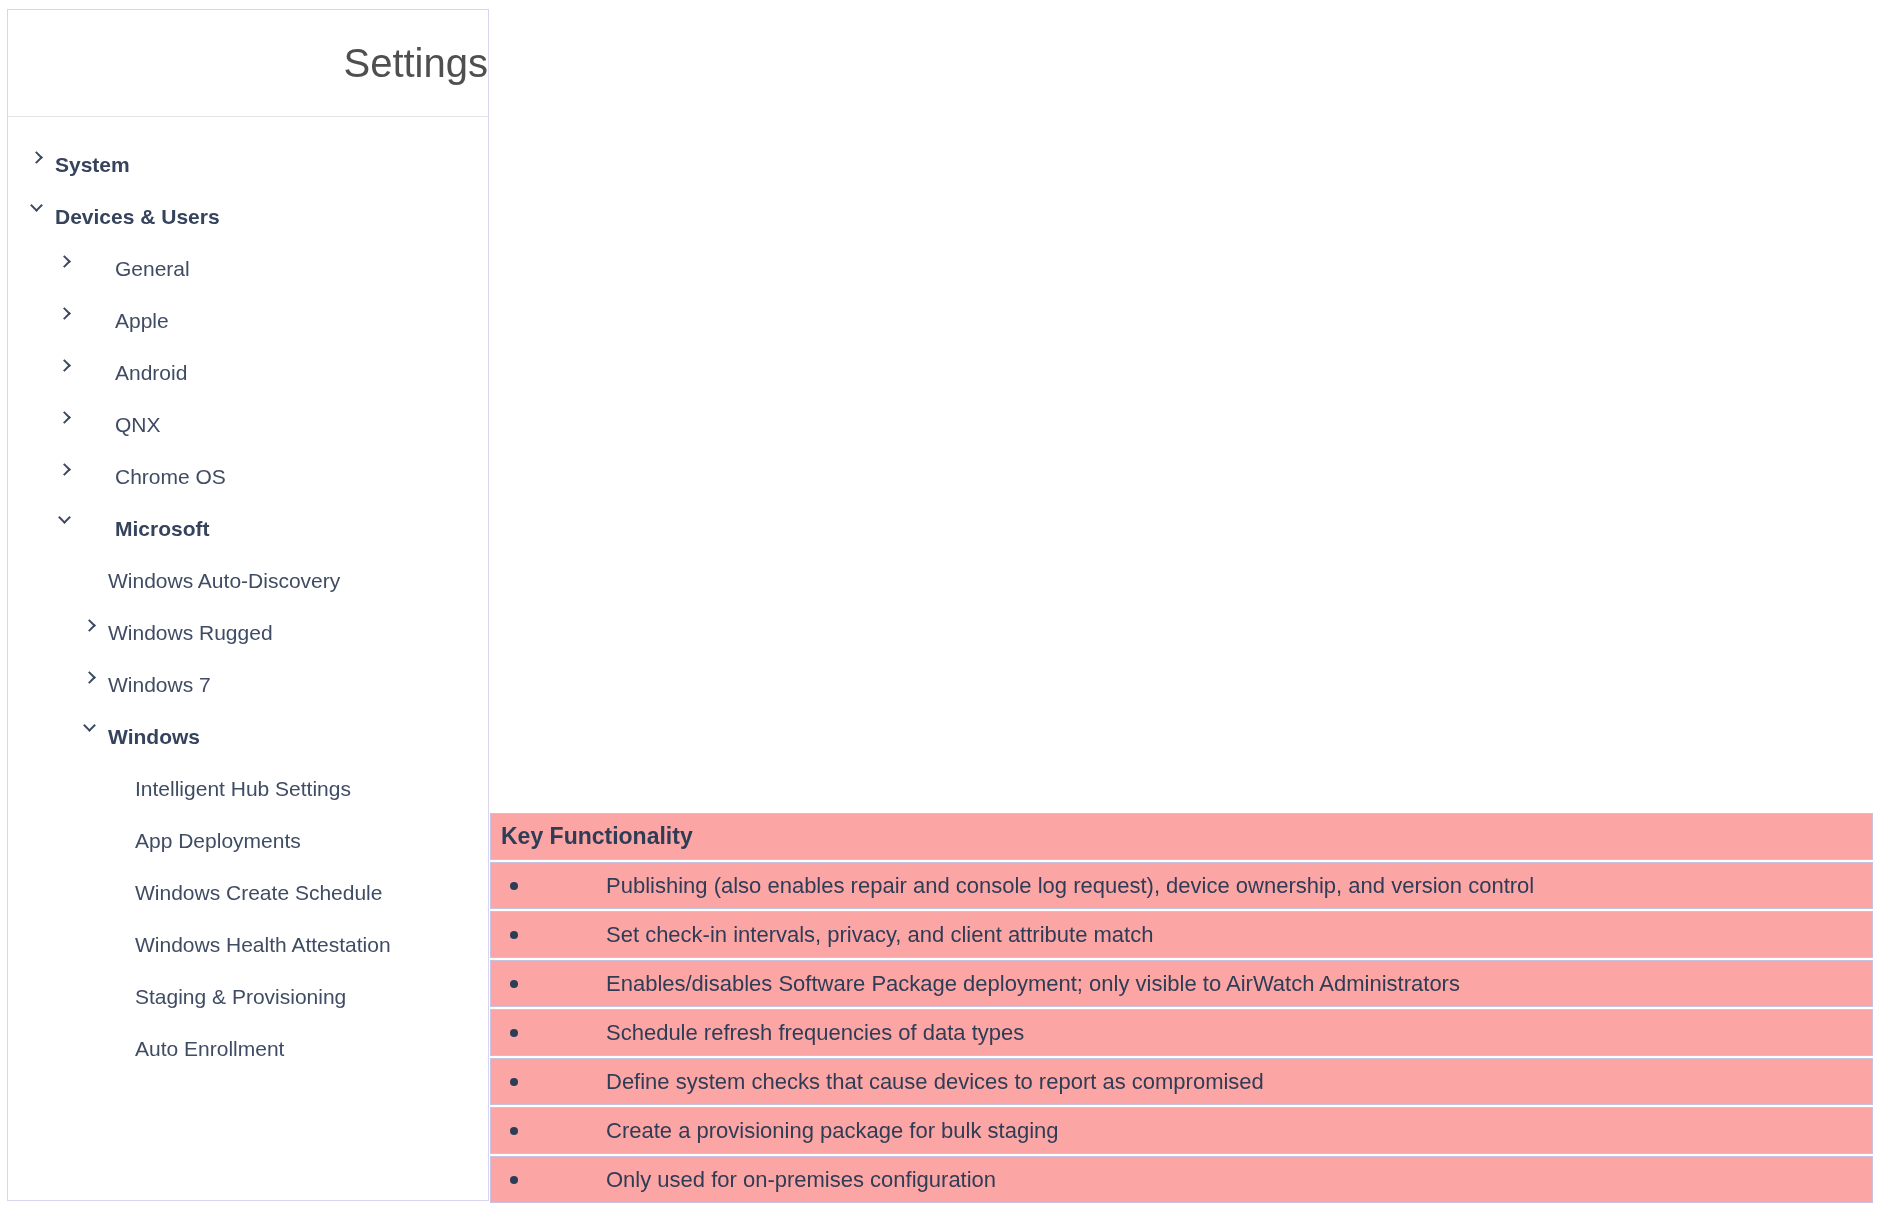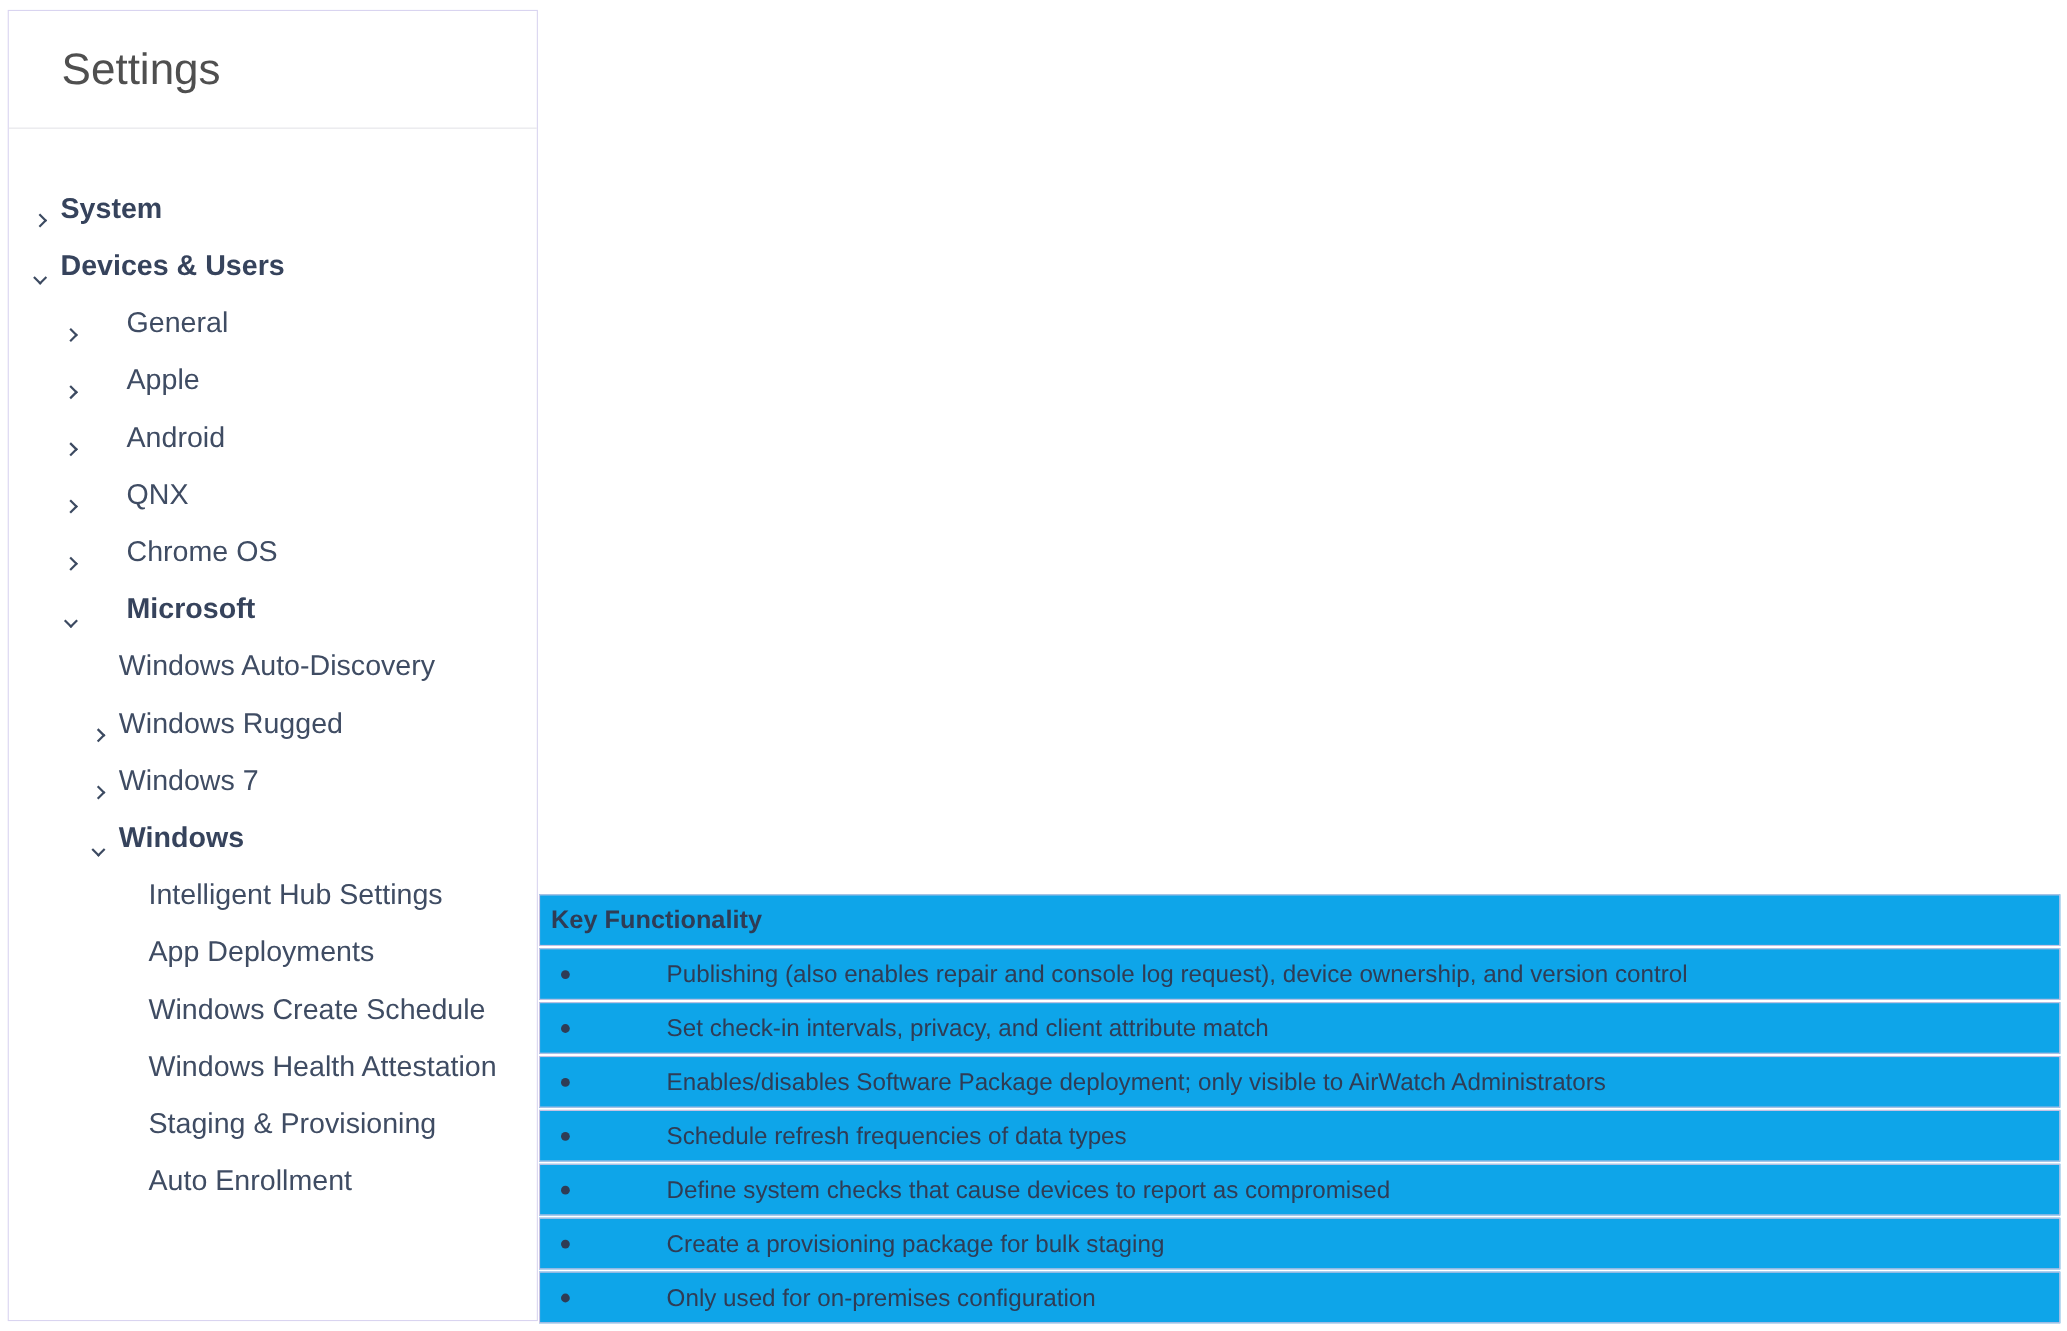--- a/index.html
+++ b/index.html
@@ -9,29 +9,29 @@
     font-family:"Liberation Sans", sans-serif;
   }
 
   
   .sidebar {
     position:absolute; left:7px; top:9px; width:482px; height:1192px;
     border:1px solid #d9d4f0; background:#fff;
   }
   .sidebar-header {
     height:107px; border-bottom:1px solid #e4e4e8;
-    display:flex; align-items:center;
+    display:flex; align-items:center;justify-content:flex-end;
   }
   .sidebar-title {
     margin-left:48px; font-size:40px; color:#4f4f4f; font-weight:400;
   }
   .nav { padding-top:36px; }
   .nav-item {
-    height:52px; display:flex; align-items:flex-end;
-    font-size:26px; color:#3f4c63; cursor:pointer; white-space:nowrap;
+    height:52px; display:flex; align-items:flex-start;
+    font-size:21px; color:#3f4c63; cursor:pointer; white-space:nowrap;
   }
   .nav-item.bold { font-weight:700; color:#36435c; }
   .lvl1 { padding-left:24px; }
   .lvl2 { padding-left:52px;gap:32px; }
   .lvl3 { padding-left:77px; }
   .lvl4 { padding-left:127px; }
   .arrow-slot {
     width:23px; min-width:23px; display:inline-flex; align-items:center;
   }
   .chev {
@@ -40,21 +40,21 @@
   }
   .chev.right { transform:rotate(-45deg); }
   .chev.down  { transform:rotate(45deg); margin-top:-4px; }
 
   
   .ftable {
     position:absolute; left:490px; top:813px; width:1383px;
     display:flex; flex-direction:column; gap:2px;
   }
   .tcell {
-    border:1px solid #c7c2e2; background:#0ea5e9; height:47px;
+    border:1px solid #c7c2e2; background:#fca5a5; height:47px;
     display:flex; align-items:center; color:#2f3c55;
   }
   .thead {
     font-weight:700; font-size:23px; padding-left:10px;
   }
   .bullet {
     width:8px; height:8px; min-width:8px; border-radius:50%;
     background:#2f3c55; margin-left:19px;
   }
   .rtext { margin-left:88px; font-size:22px; }

